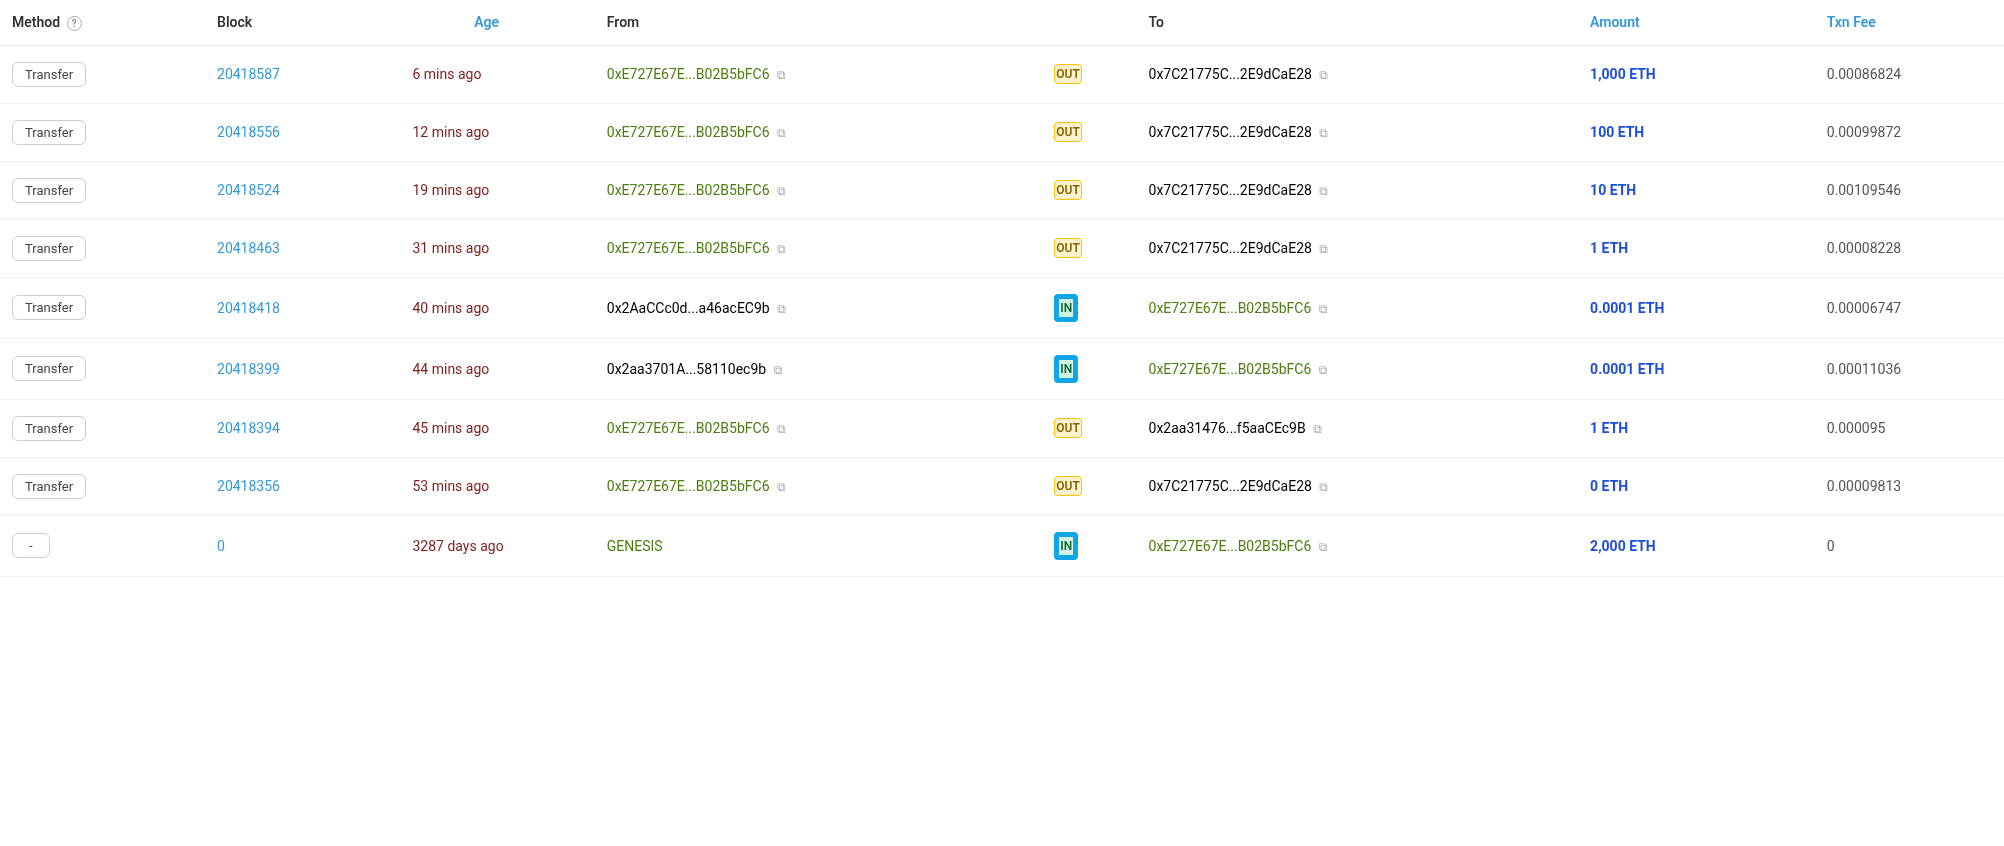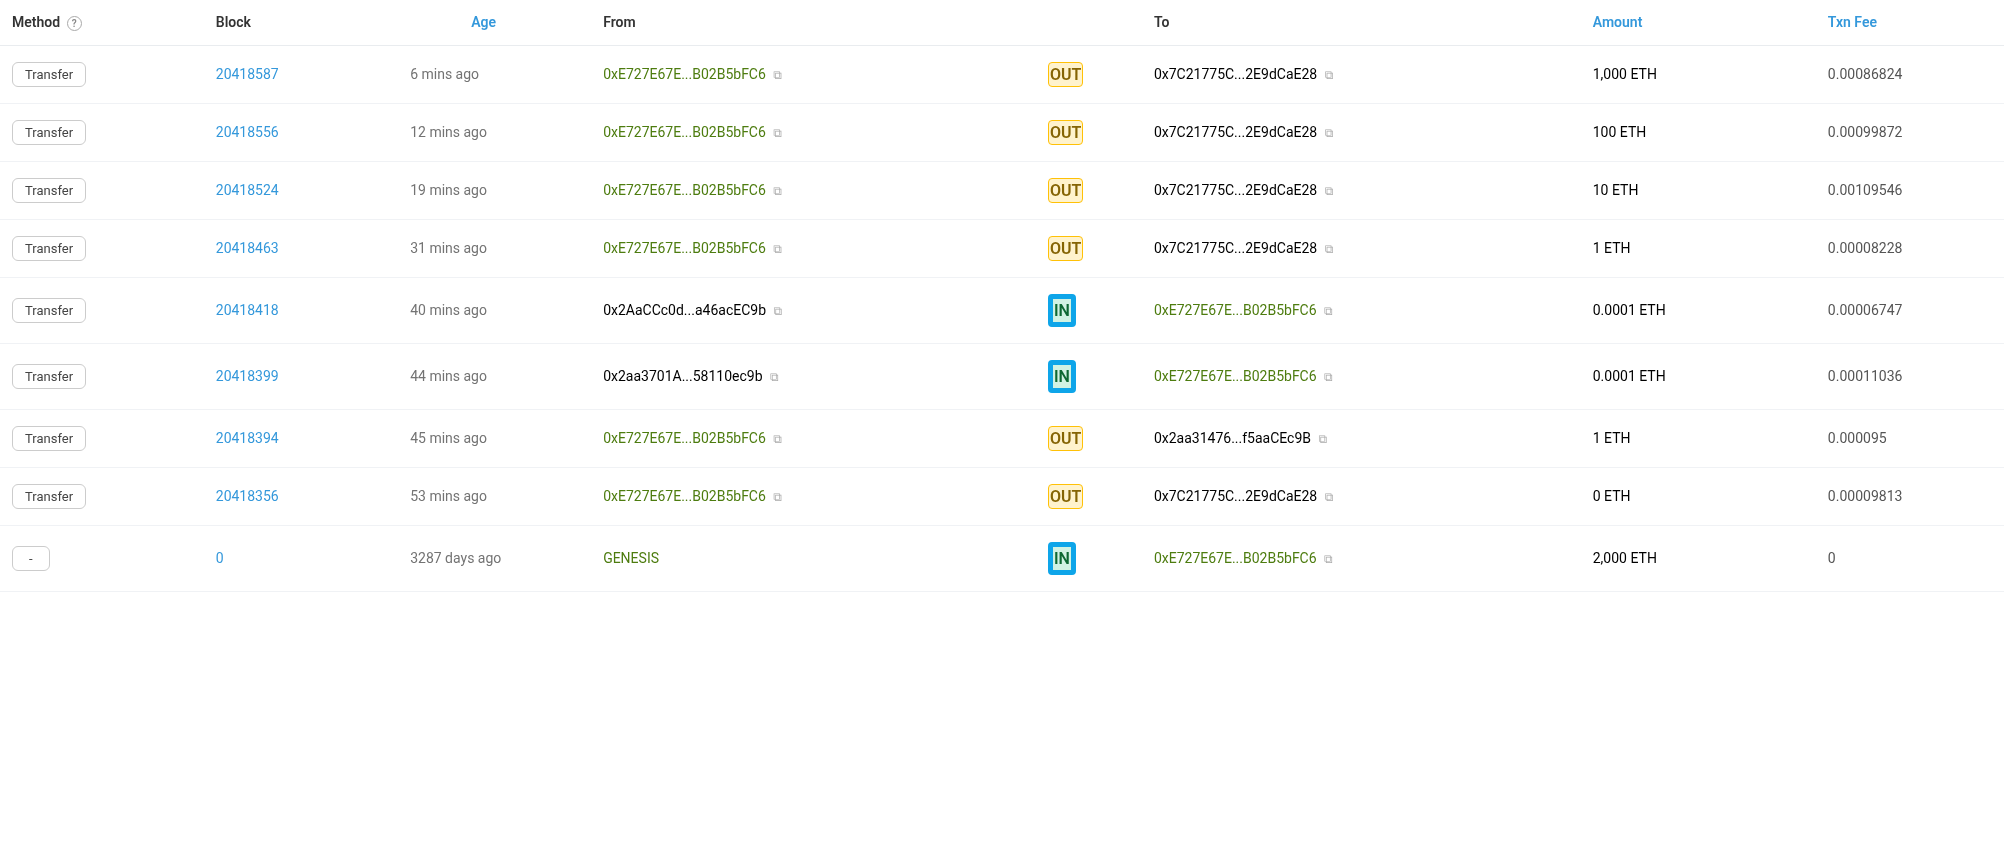--- a/index.html
+++ b/index.html
@@ -50,21 +50,21 @@
       font-size: 13px;
       color: #444;
       background: #fff;
     }
     .block-link {
       color: #3498db;
       text-decoration: none;
       cursor: pointer;
     }
     .age-text {
-      color: #737373;
+      color: #7f1d1d;
       margin-left: 22px;
     }
     .address-text {
       color: #4d7c0f;
     }
     .address-link {
       color: #000000;
       text-decoration: none;
       cursor: pointer;
     }
@@ -72,37 +72,37 @@
       display: inline-block;
       margin-left: 4px;
       cursor: pointer;
       color: #aaa;
       font-size: 12px;
     }
     .badge {
       display: inline-block;
       padding: 2px 1px;
       border-radius: 4px;
-      font-size: 16px;
+      font-size: 12px;
       font-weight: 600;
       margin: 0 6px;
     }
     .badge-out {
       background: #fff3cd;
       color: #856404;
       border: 1px solid #ffc107;
     }
     .badge-in {
       background: #d1f2e3;
       color: #0d6832;
       border: 5px solid #0ea5e9;
     }
     .amount-text {
-      color: #000000;
-      font-weight: 400;
+      color: #1d4ed8;
+      font-weight: 700;
     }
     .fee-text {
       color: #555;
       margin-top: 40px;
     }
     .help-icon {
       display: inline-block;
       width: 15px;
       height: 15px;
       border-radius: 50%;

